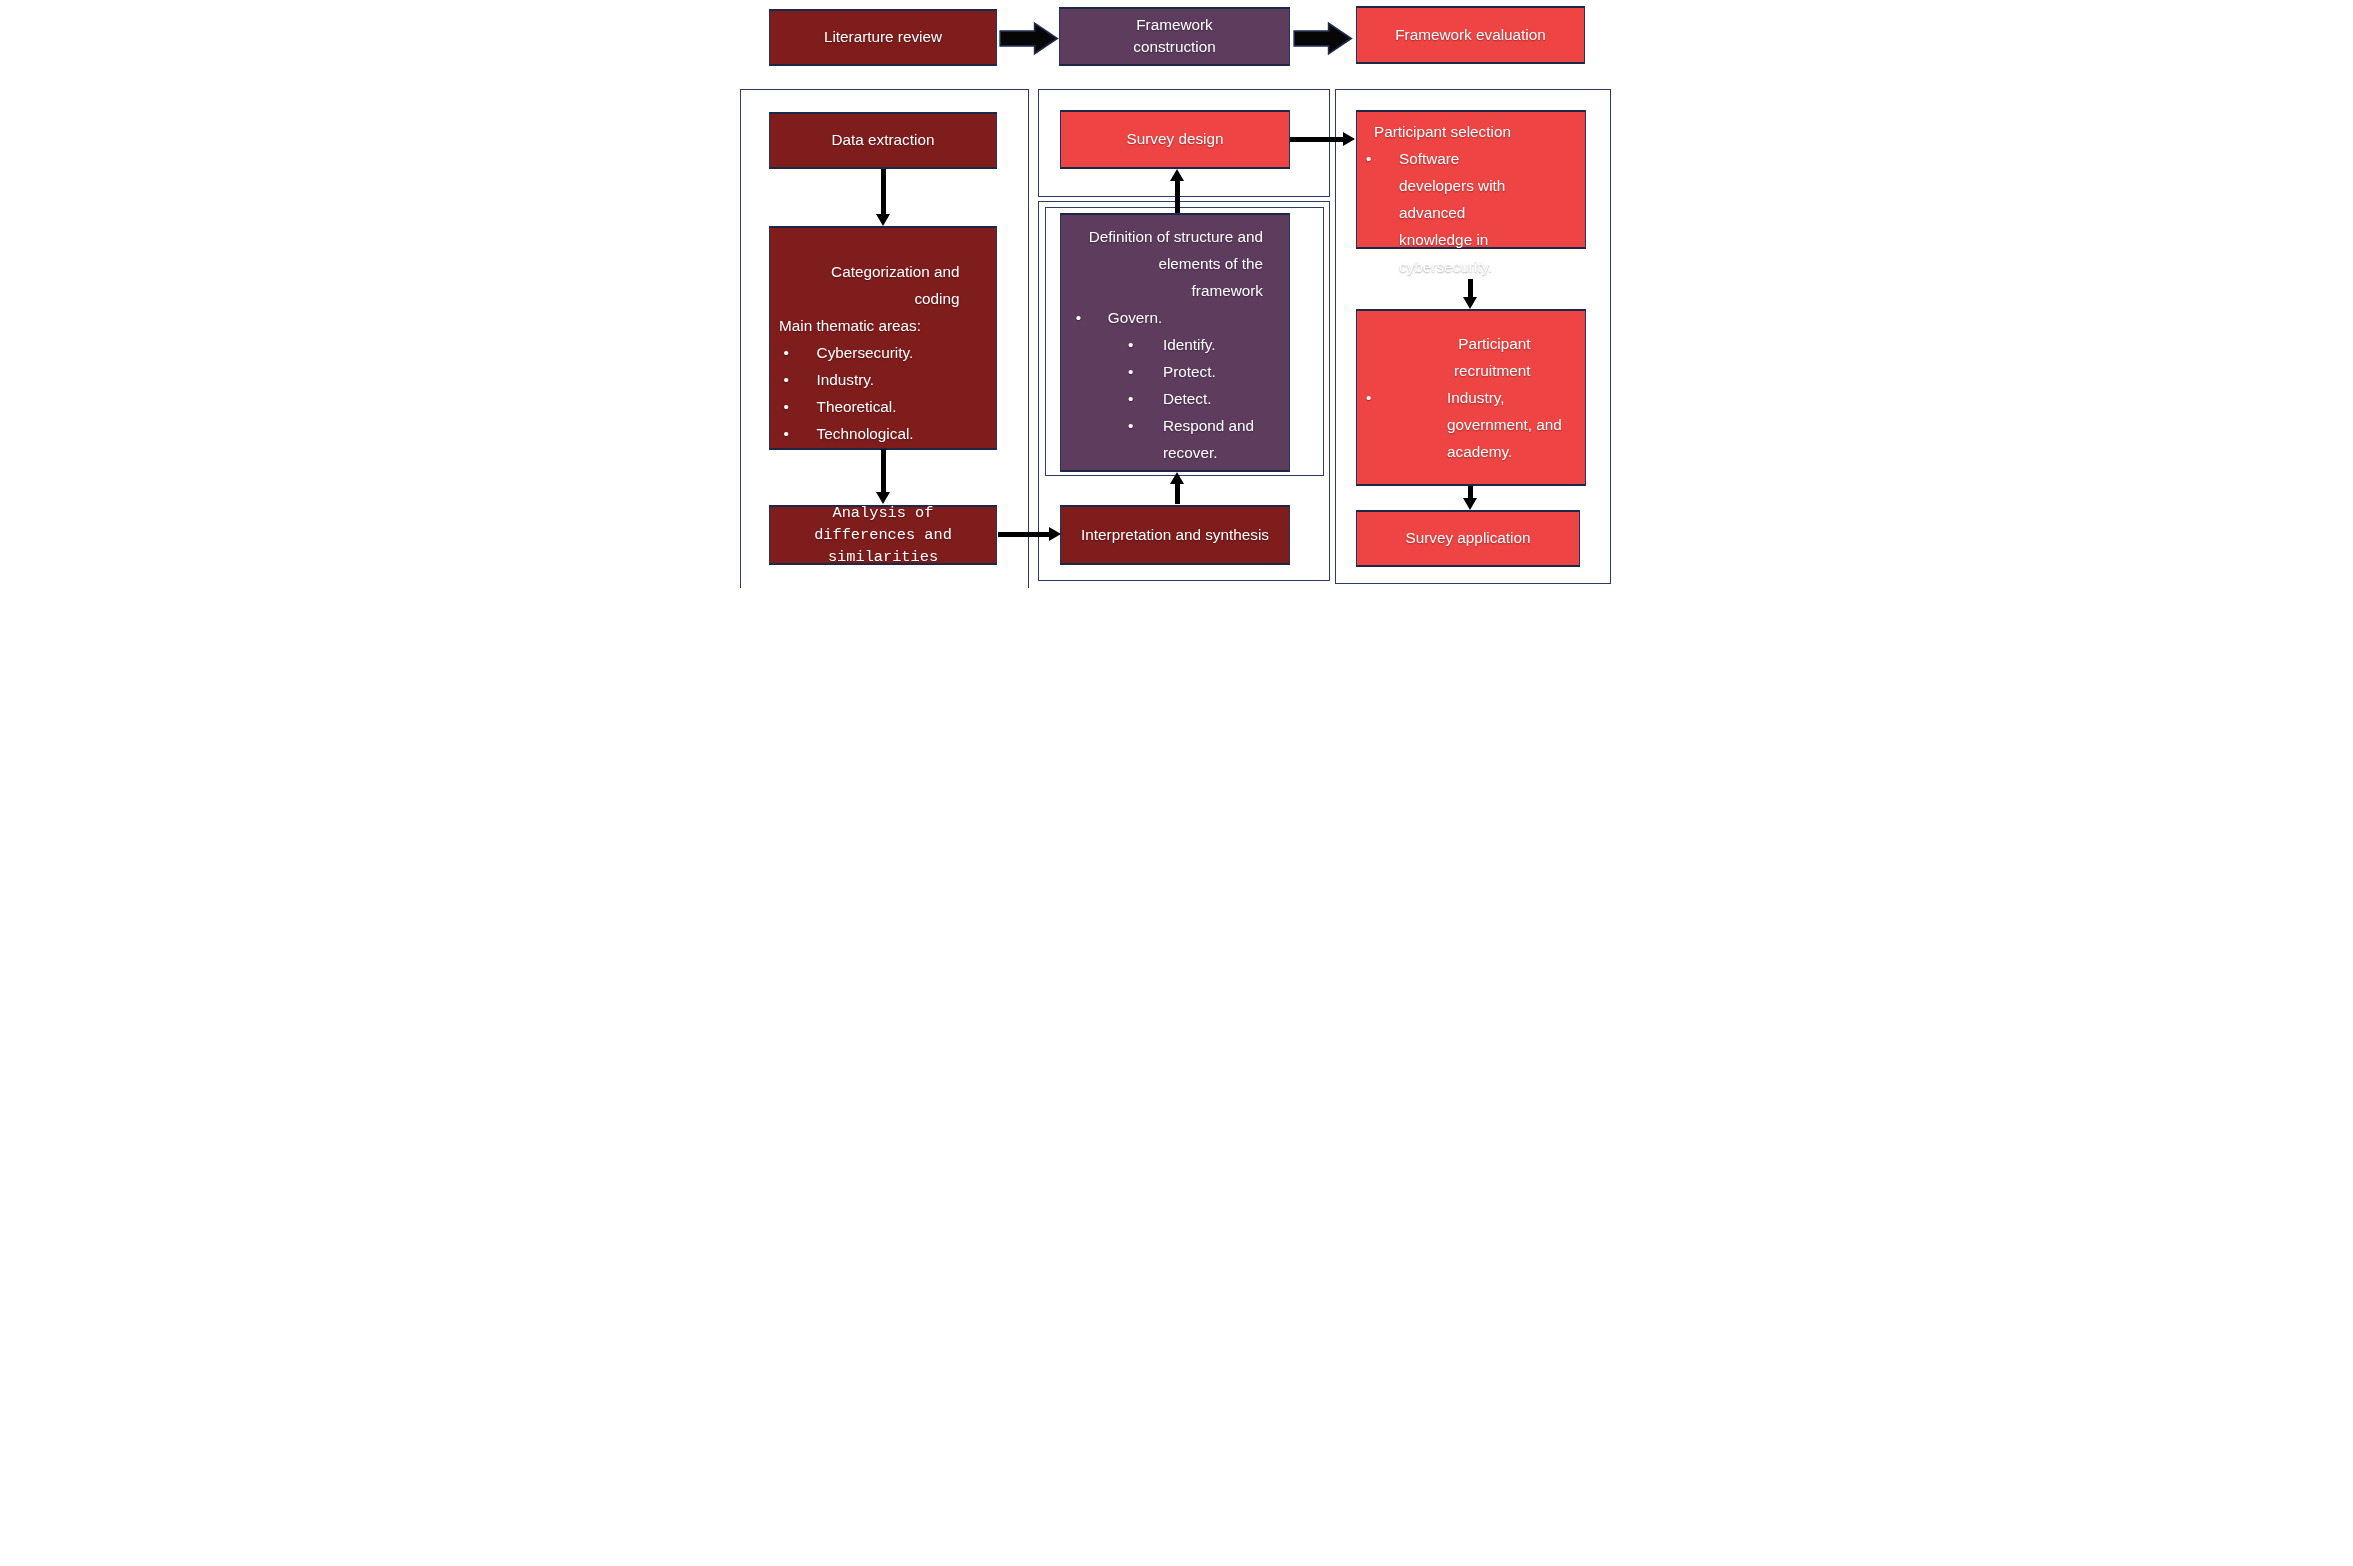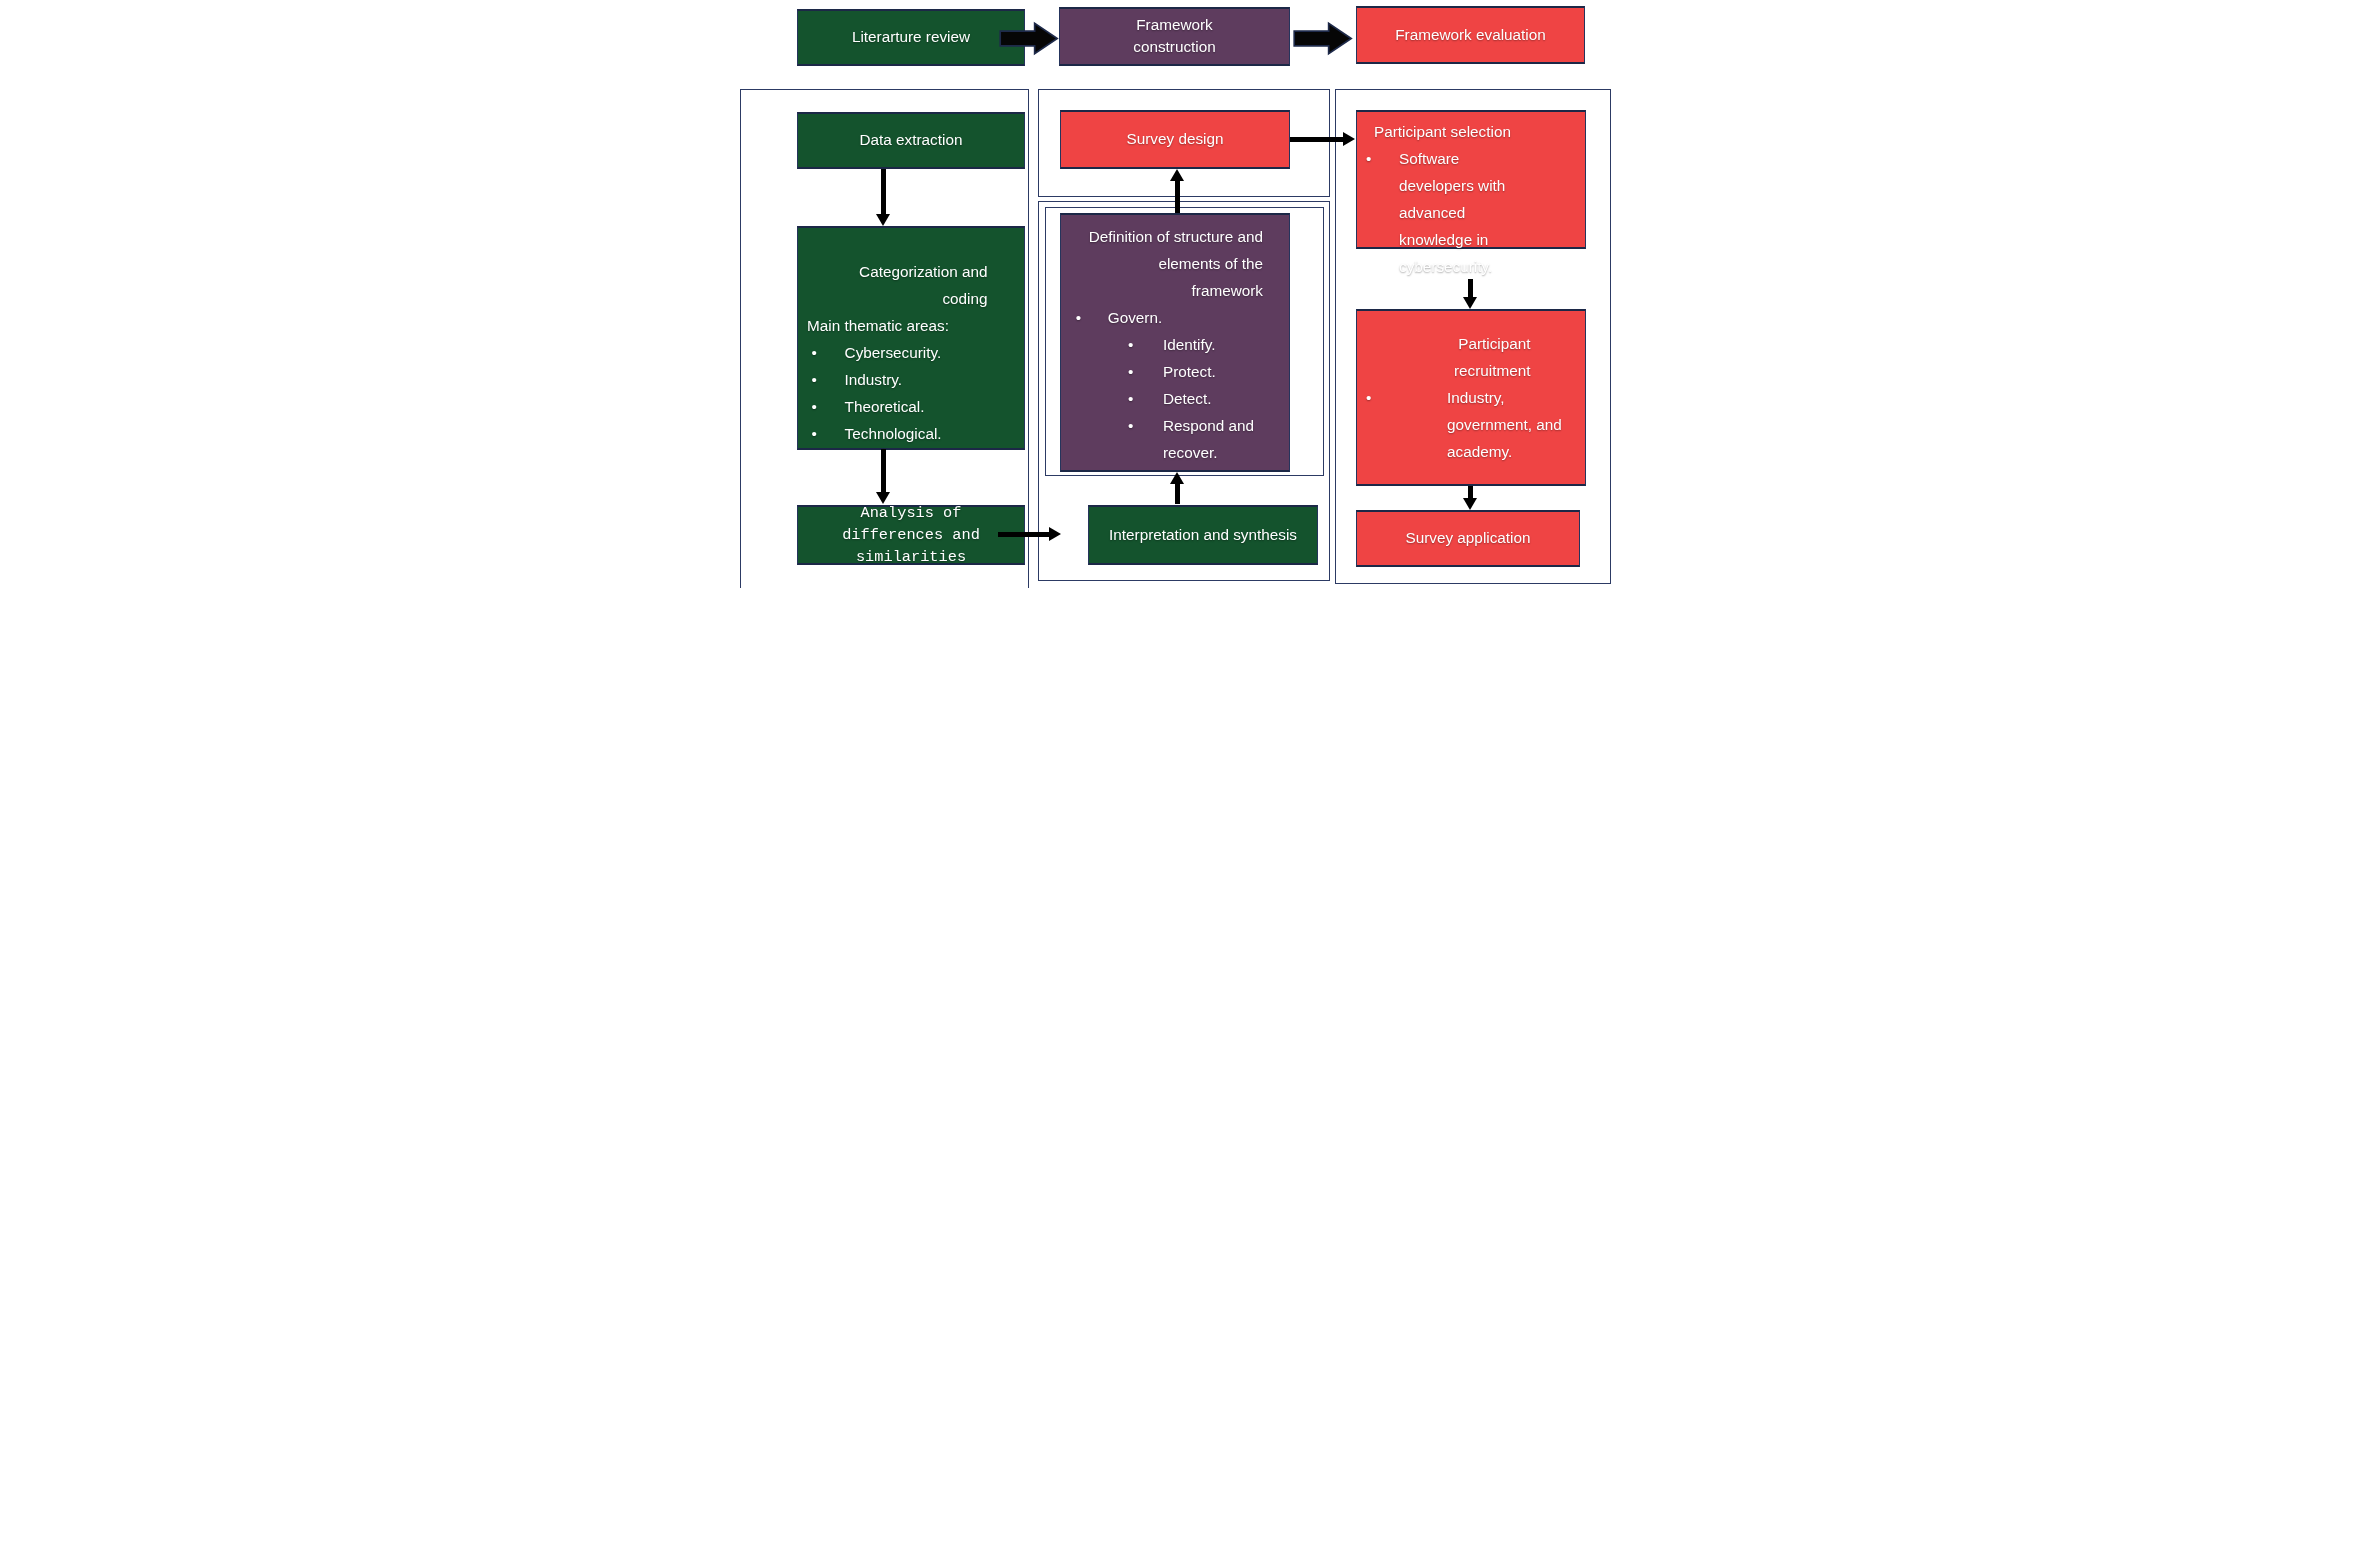--- a/index.html
+++ b/index.html
@@ -14,21 +14,21 @@
     background:transparent; z-index:1;
   }
   
   .box {
     position:absolute; box-sizing:border-box; color:#ffffff;
     font-size:15.3px; line-height:1.45; text-align:center;
     display:flex; align-items:center; justify-content:center;
     border:1.1px solid #25345c; border-top:2.3px solid #1c2847; border-bottom:2.3px solid #1c2847;
     text-shadow:0 1.1px 1.7px rgba(0,0,0,0.35); z-index:3;
   }
-  .blue   { background:#14532d;margin-left:28px; }
+  .blue   { background:#7f1d1d; }
   .purple { background:#5e3c5e; }
   .teal   { background:#ef4444; }
   .box .clamp { display:block; margin:0 auto; }
   
   .box.rich { display:block; text-align:left; line-height:27px; }
   .box.rich .title { text-align:right; margin:0 auto; }
   .bul { display:flex; align-items:flex-start; }
   .bul .dot { flex:none; text-align:left; }
   .bul .txt { display:block; }
   

